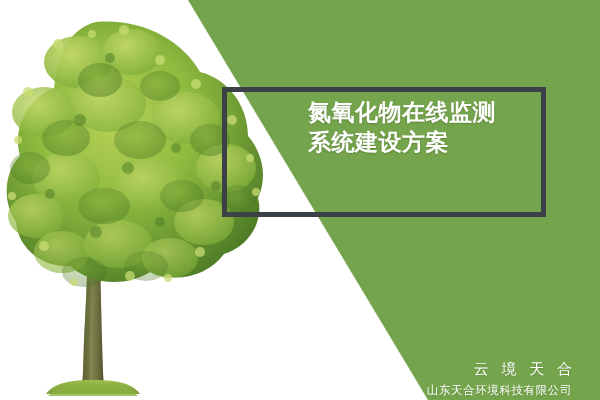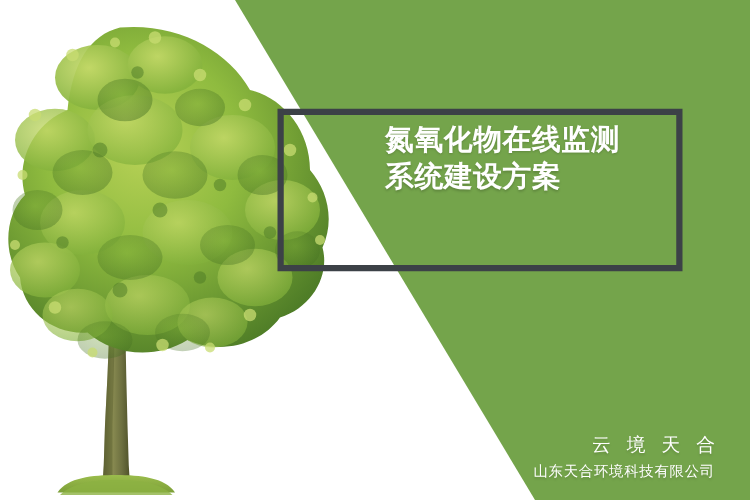--- a/index.html
+++ b/index.html
@@ -71,21 +71,21 @@
     line-height: 30px;
     letter-spacing: 0.5px;
     text-shadow: 0 1px 2px rgba(0,0,0,0.18);
     white-space: pre-line;
   }
 
   
   .brand {
     position: absolute;
     right: 28px;
-    bottom: 14px;
+    bottom: 1px;
     text-align: right;
     color: #ffffff;
   }
   .brand-name {
     font-size: 15px;
     letter-spacing: 4px;
     line-height: 20px;
     margin-right: -4px;
     text-shadow: 0 1px 2px rgba(0,0,0,0.15);
   }

